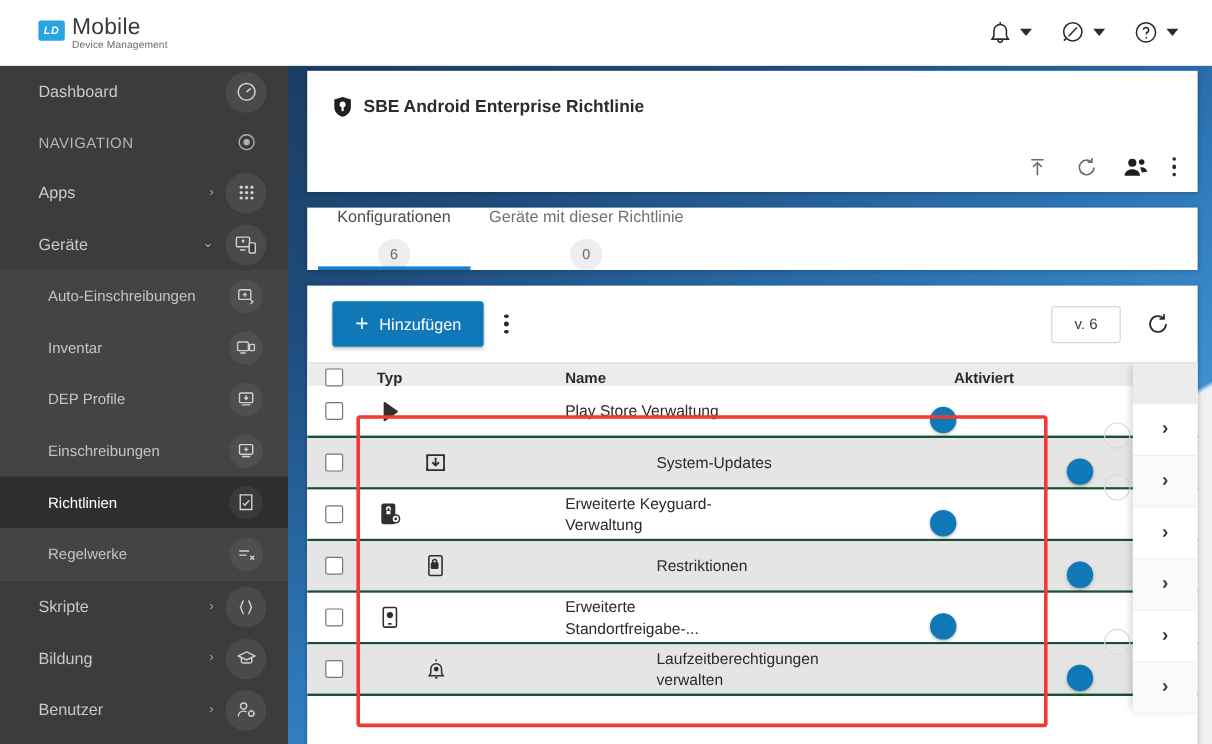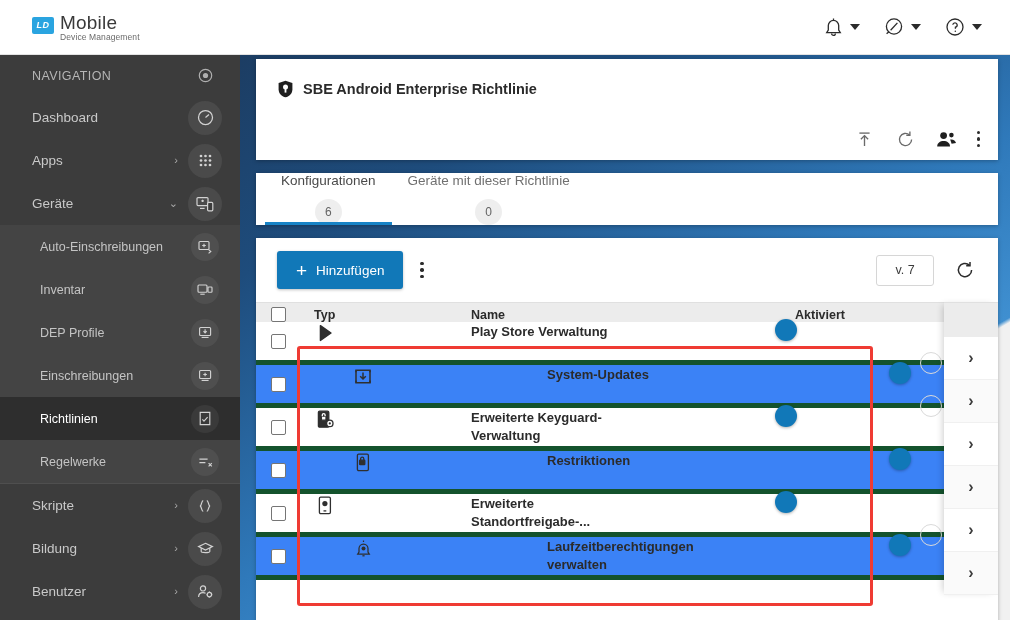--- a/index.html
+++ b/index.html
@@ -160,25 +160,24 @@
   .c-typ { width: 170px; flex: 0 0 170px; padding-left: 13px; }
   .c-name { width: 324px; flex: 0 0 324px; }
   .c-akt { width: 150px; flex: 0 0 150px; }
   .c-extra { flex: 1 1 auto; padding-left: 2px; overflow: hidden; white-space: nowrap; }
 
   .chkbox {
     width: 15px; height: 15px; border: 1.5px solid #757575; border-radius: 2px;
     background: #fff; cursor: pointer;
   }
   .row {
-    display: flex; height: 43px; background: #ffffff;
-    border-bottom: 5px solid #14532d;
-    font-weight: bold;
-  }
-  .row.alt { background: #3b82f6; gap: 38px; }
+    display: flex; align-items: center; height: 43px; background: #ffffff;
+    border-bottom: 2px solid #14532d;
+  }
+  .row.alt { background: #e5e5e5; gap: 38px; }
   .row-icon { width: 22px; height: 22px; color: #2f2f2f; display:flex; align-items:center; justify-content:center; }
   .row-name { font-size: 13px; color: #2b2b2b; line-height: 1.32; }
 
   .toggle {
     width: 37px; height: 15px; border-radius: 8px; background: #79b0d4; position: relative;
     cursor: pointer;
   }
   .toggle::after {
     content: ""; position: absolute; right: -2px; top: -3.5px;
     width: 22px; height: 22px; border-radius: 50%; background: #1178b8;
@@ -258,36 +257,36 @@
         </span>
         <span class="caret"></span>
       </div>
 
 
     </div>
   </div>
 
   <div class="sidebar">
 
+    <div class="nav-row">
+      <span class="nav-label">Dashboard</span>
+      <span class="nav-icon">
+        <svg width="17" height="17" viewBox="0 0 17 17" fill="none" stroke="#d2d2d2" stroke-width="1.25">
+          <circle cx="8.5" cy="8.5" r="7"></circle>
+            <path d="M8.5 8.5 12 5.6"></path>
+        </svg>
+      </span>
+    </div>
+
     <div class="nav-row header">
       <span class="nav-label">NAVIGATION</span>
       <span class="nav-icon" style="background:transparent">
         <svg width="15" height="15" viewBox="0 0 15 15" fill="none" stroke="#b0b0b0" stroke-width="1.2">
           <circle cx="7.5" cy="7.5" r="6.2"></circle>
             <circle cx="7.5" cy="7.5" r="2.6" fill="#b0b0b0" stroke="none"></circle>
-        </svg>
-      </span>
-    </div>
-
-    <div class="nav-row">
-      <span class="nav-label">Dashboard</span>
-      <span class="nav-icon">
-        <svg width="17" height="17" viewBox="0 0 17 17" fill="none" stroke="#d2d2d2" stroke-width="1.25">
-          <circle cx="8.5" cy="8.5" r="7"></circle>
-            <path d="M8.5 8.5 12 5.6"></path>
         </svg>
       </span>
     </div>
 
     <div class="nav-row">
       <span class="nav-label">Apps</span>
       <span class="nav-expander">›</span>
       <span class="nav-icon">
         <svg width="15" height="15" viewBox="0 0 15 15" fill="#d2d2d2">
           <circle cx="3" cy="3" r="1.35"></circle>
@@ -480,21 +479,21 @@
           <span class="plus">+</span>
           <span>Hinzufügen</span>
         </button>
         <span class="kebab toolbar-kebab">
             <i></i>
             <i></i>
             <i></i>
           </span>
 
         <div class="toolbar-right">
-          <div class="ver-select">v. 7</div>
+          <div class="ver-select">v. 6</div>
           <span class="act-btn">
             <svg width="20" height="20" viewBox="0 0 20 20" fill="none" stroke="#2b2b2b" stroke-width="1.5">
               <path d="M16.6 10a6.6 6.6 0 1 1-2.2-4.9"></path>
                 <path d="M15 1.9v3.8h-3.8"></path>
             </svg>
           </span>
         </div>
       </div>
 
       <div class="tbl">

